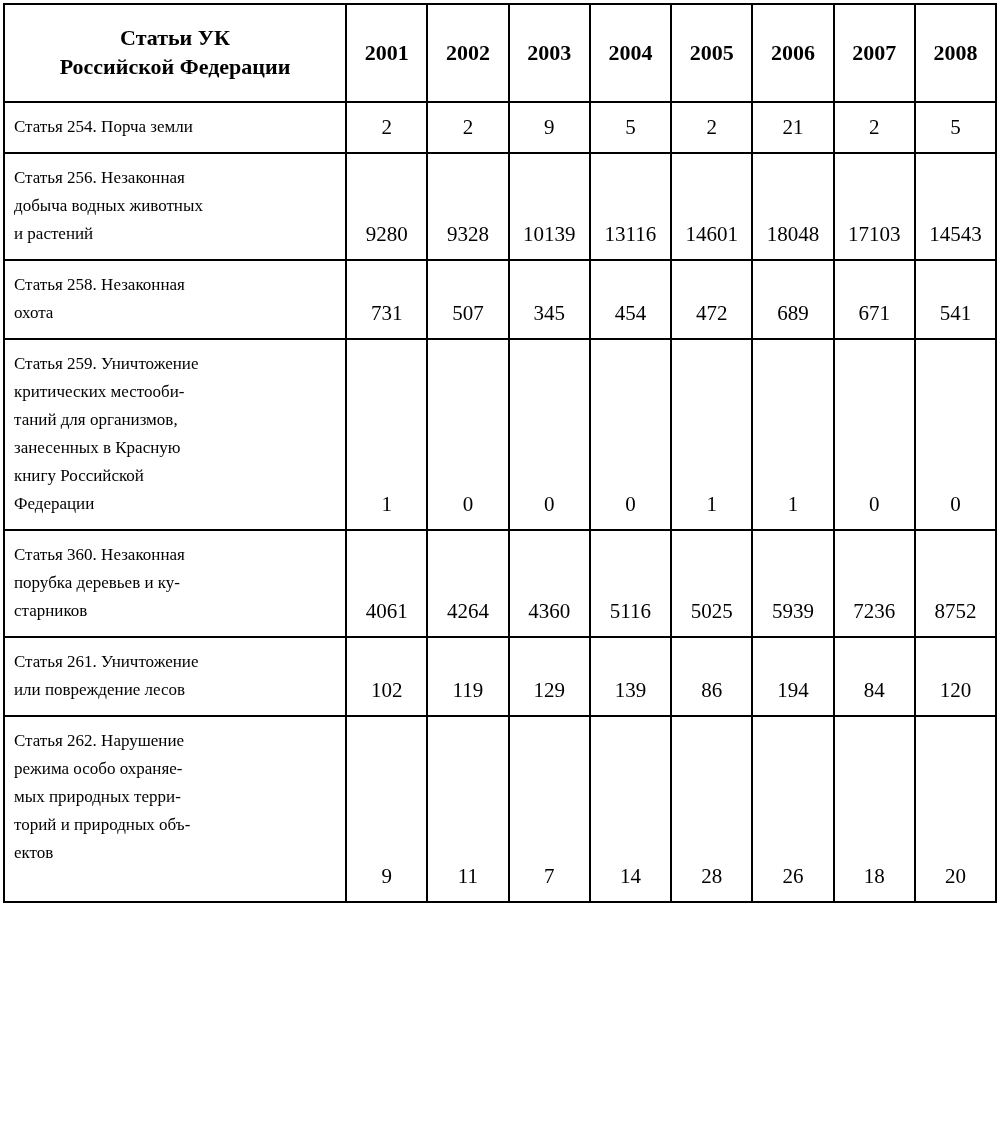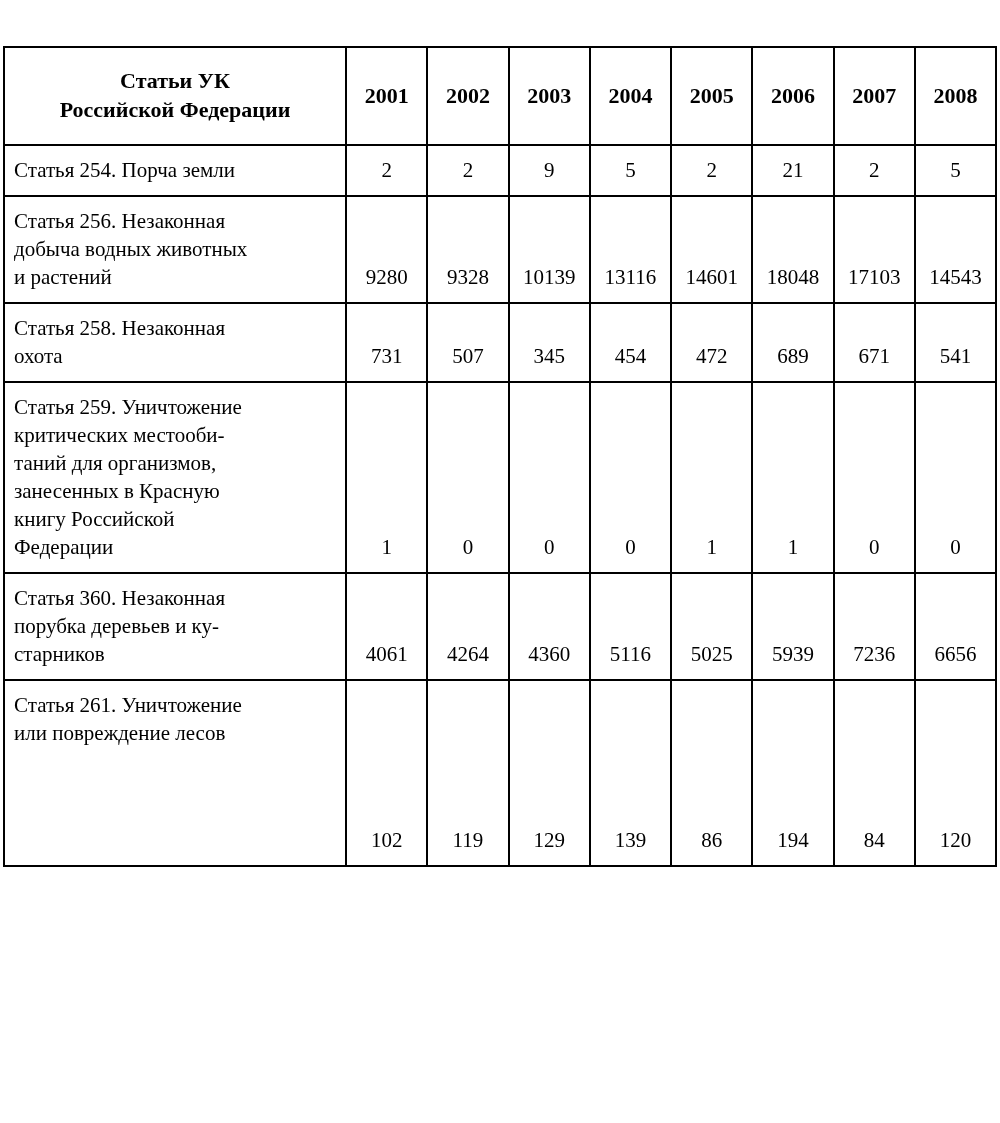--- a/index.html
+++ b/index.html
@@ -12,41 +12,40 @@
     width: 1000px;
     height: 1123px;
     padding: 3px;
     font-family: "Liberation Serif", "DejaVu Serif", serif;
     color: #000000;
   }
   table.stats {
     border-collapse: collapse;
     width: 994px;
     table-layout: fixed;
-    margin-top: 43px;
   }
   table.stats th,
   table.stats td {
     border: 2px solid #000000;
   }
   th.article-col {
     width: 342px;
   }
   thead th {
     font-weight: bold;
     font-size: 22px;
     text-align: center;
     vertical-align: middle;
     height: 98px;
     padding: 4px 2px;
     white-space: pre-line;
     line-height: 1.3;
   }
   td.article-cell {
-    font-size: 21px;
+    font-size: 17px;
     line-height: 28px;
     padding: 10px 6px 11px 9px;
     vertical-align: top;
     white-space: pre-line;
     text-align: left;
   }
   td.value-cell {
     font-size: 21px;
     line-height: 28px;
     text-align: center;
@@ -132,28 +131,43 @@
         <td class="article-cell">Статья 360. Незаконная
 порубка деревьев и ку-
 старников</td>
         <td class="value-cell">4061</td>
         <td class="value-cell">4264</td>
         <td class="value-cell">4360</td>
         <td class="value-cell">5116</td>
         <td class="value-cell">5025</td>
         <td class="value-cell">5939</td>
         <td class="value-cell">7236</td>
-        <td class="value-cell">6656</td>
+        <td class="value-cell">8752</td>
       </tr>
       <tr>
         <td class="article-cell">Статья 261. Уничтожение
 или повреждение лесов</td>
         <td class="value-cell">102</td>
         <td class="value-cell">119</td>
         <td class="value-cell">129</td>
         <td class="value-cell">139</td>
         <td class="value-cell">86</td>
         <td class="value-cell">194</td>
         <td class="value-cell">84</td>
         <td class="value-cell">120</td>
       </tr>
+      <tr>
+        <td class="article-cell">Статья 262. Нарушение
+режима особо охраняе-
+мых природных терри-
+торий и природных объ-
+ектов</td>
+        <td class="value-cell">9</td>
+        <td class="value-cell">11</td>
+        <td class="value-cell">7</td>
+        <td class="value-cell">14</td>
+        <td class="value-cell">28</td>
+        <td class="value-cell">26</td>
+        <td class="value-cell">18</td>
+        <td class="value-cell">20</td>
+      </tr>
     </tbody>
 </table>
 
 </body></html>

